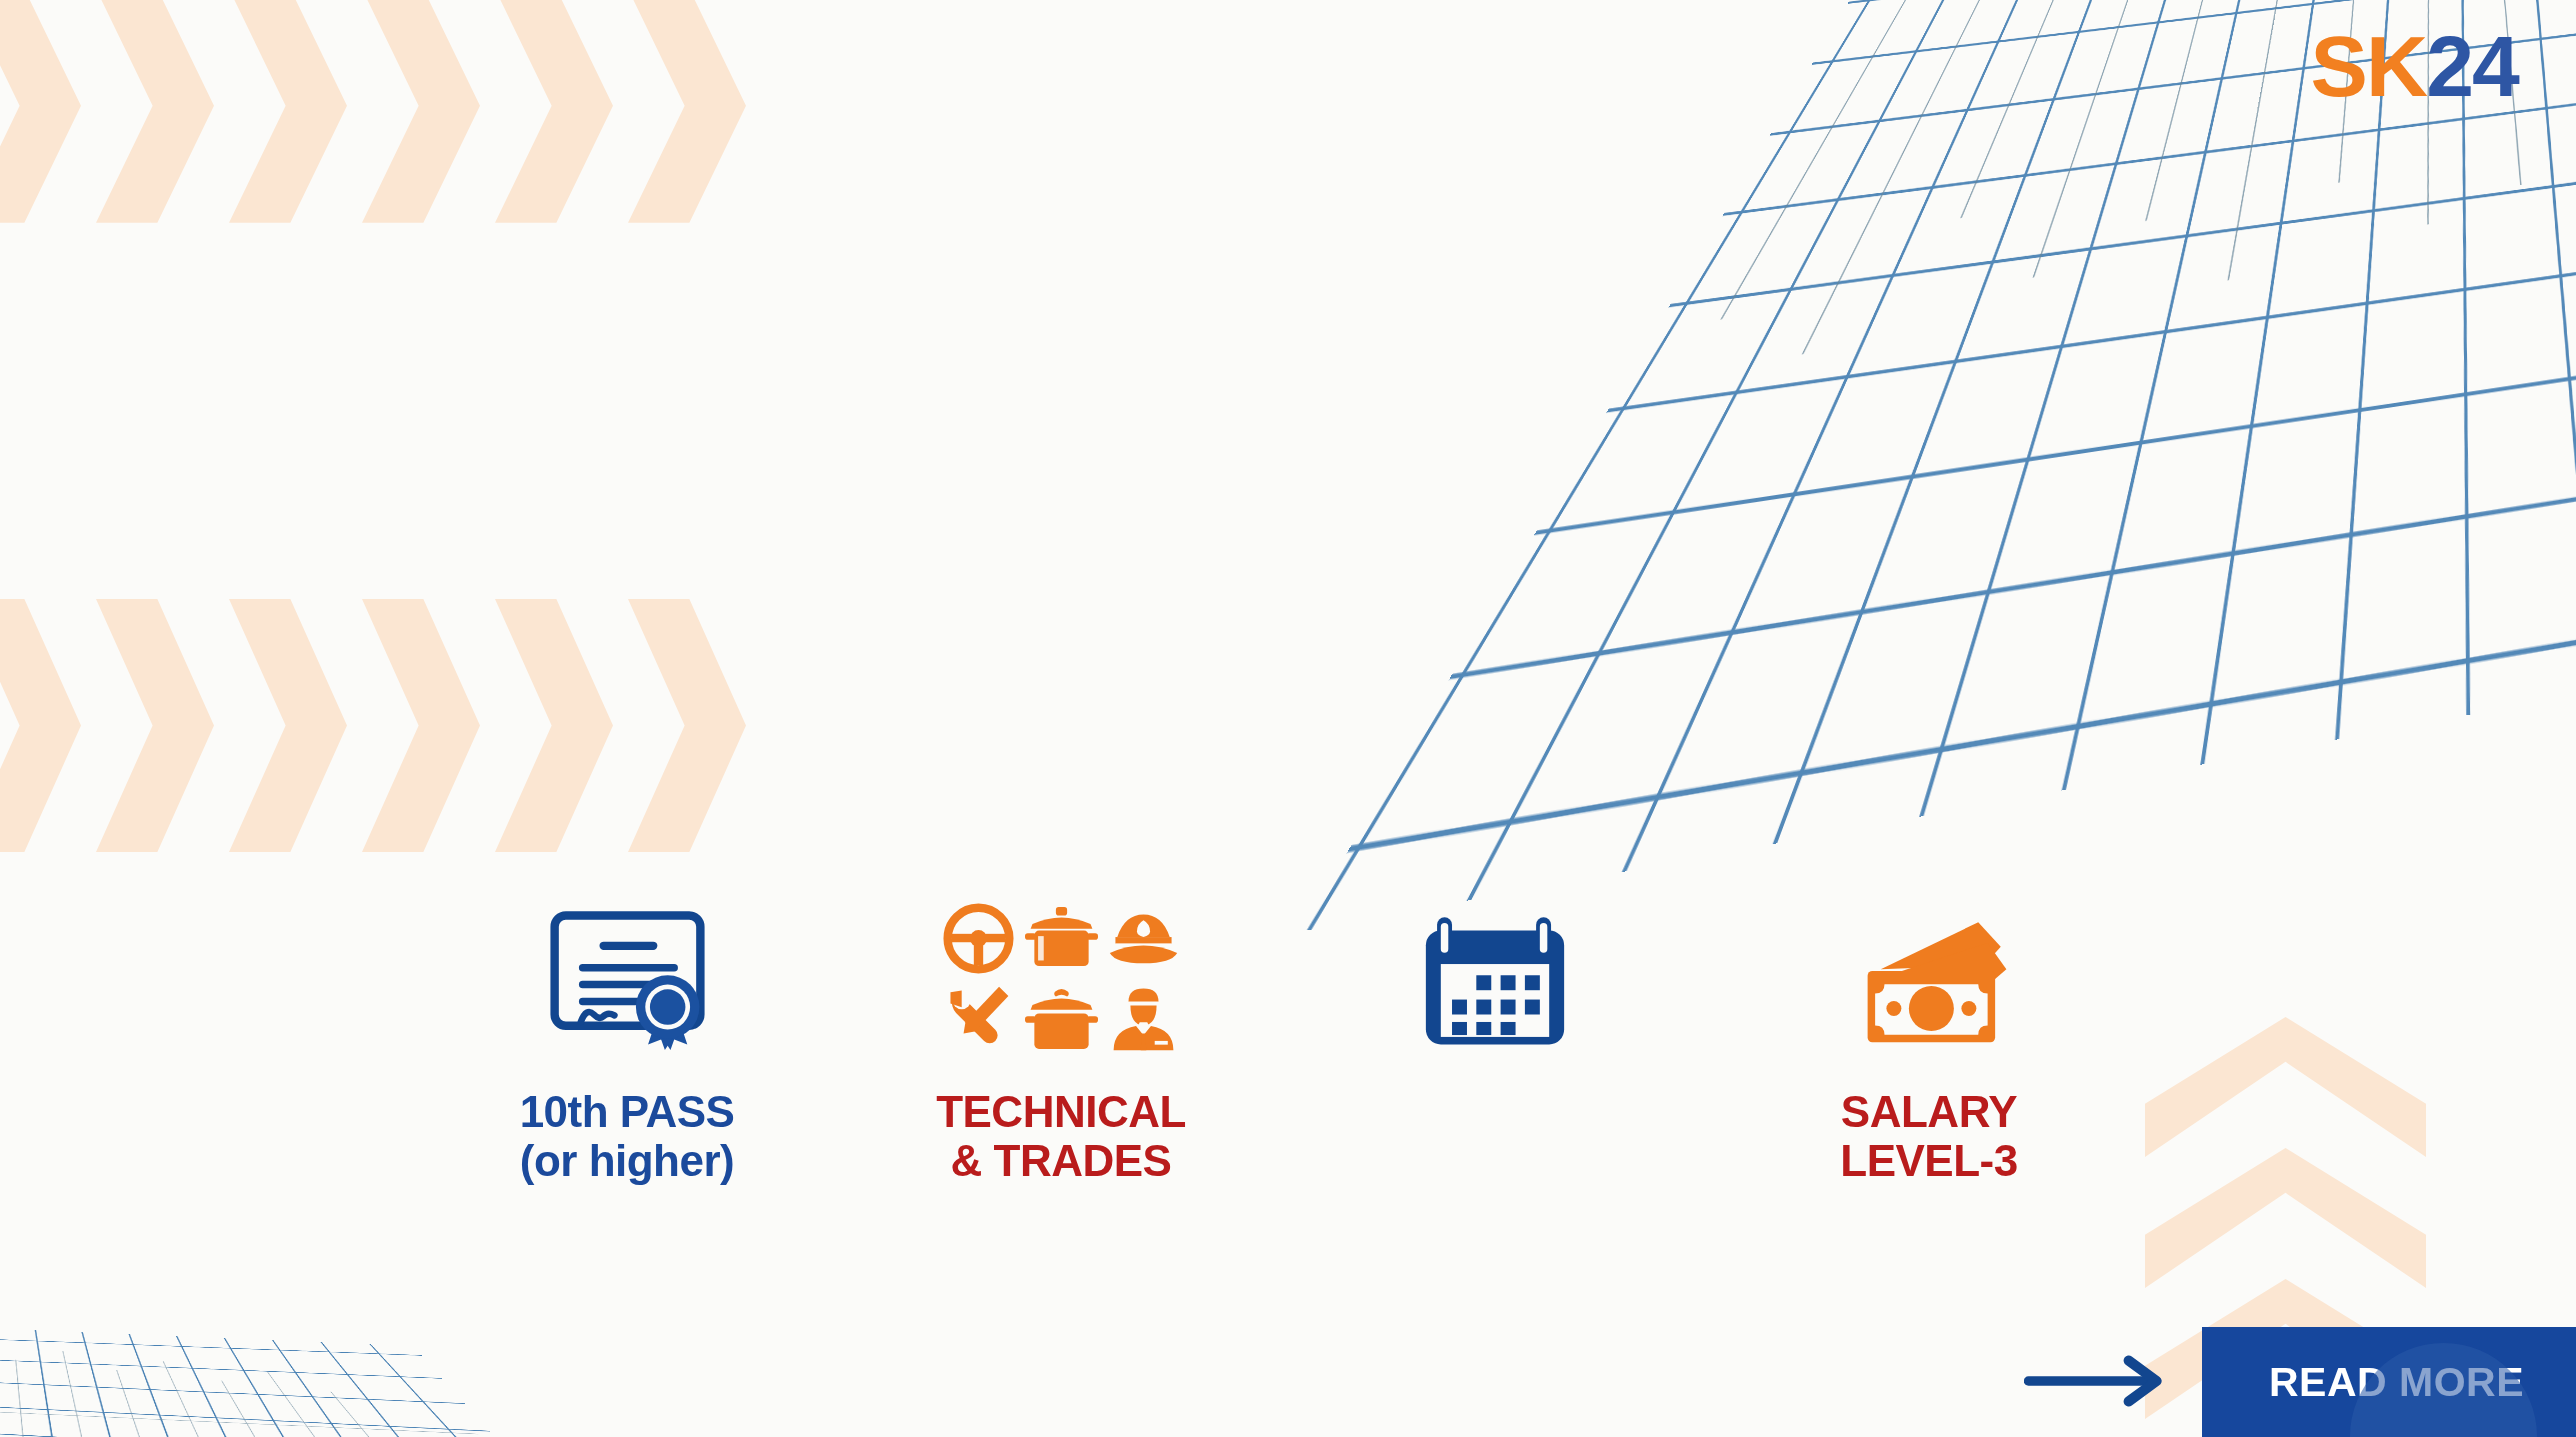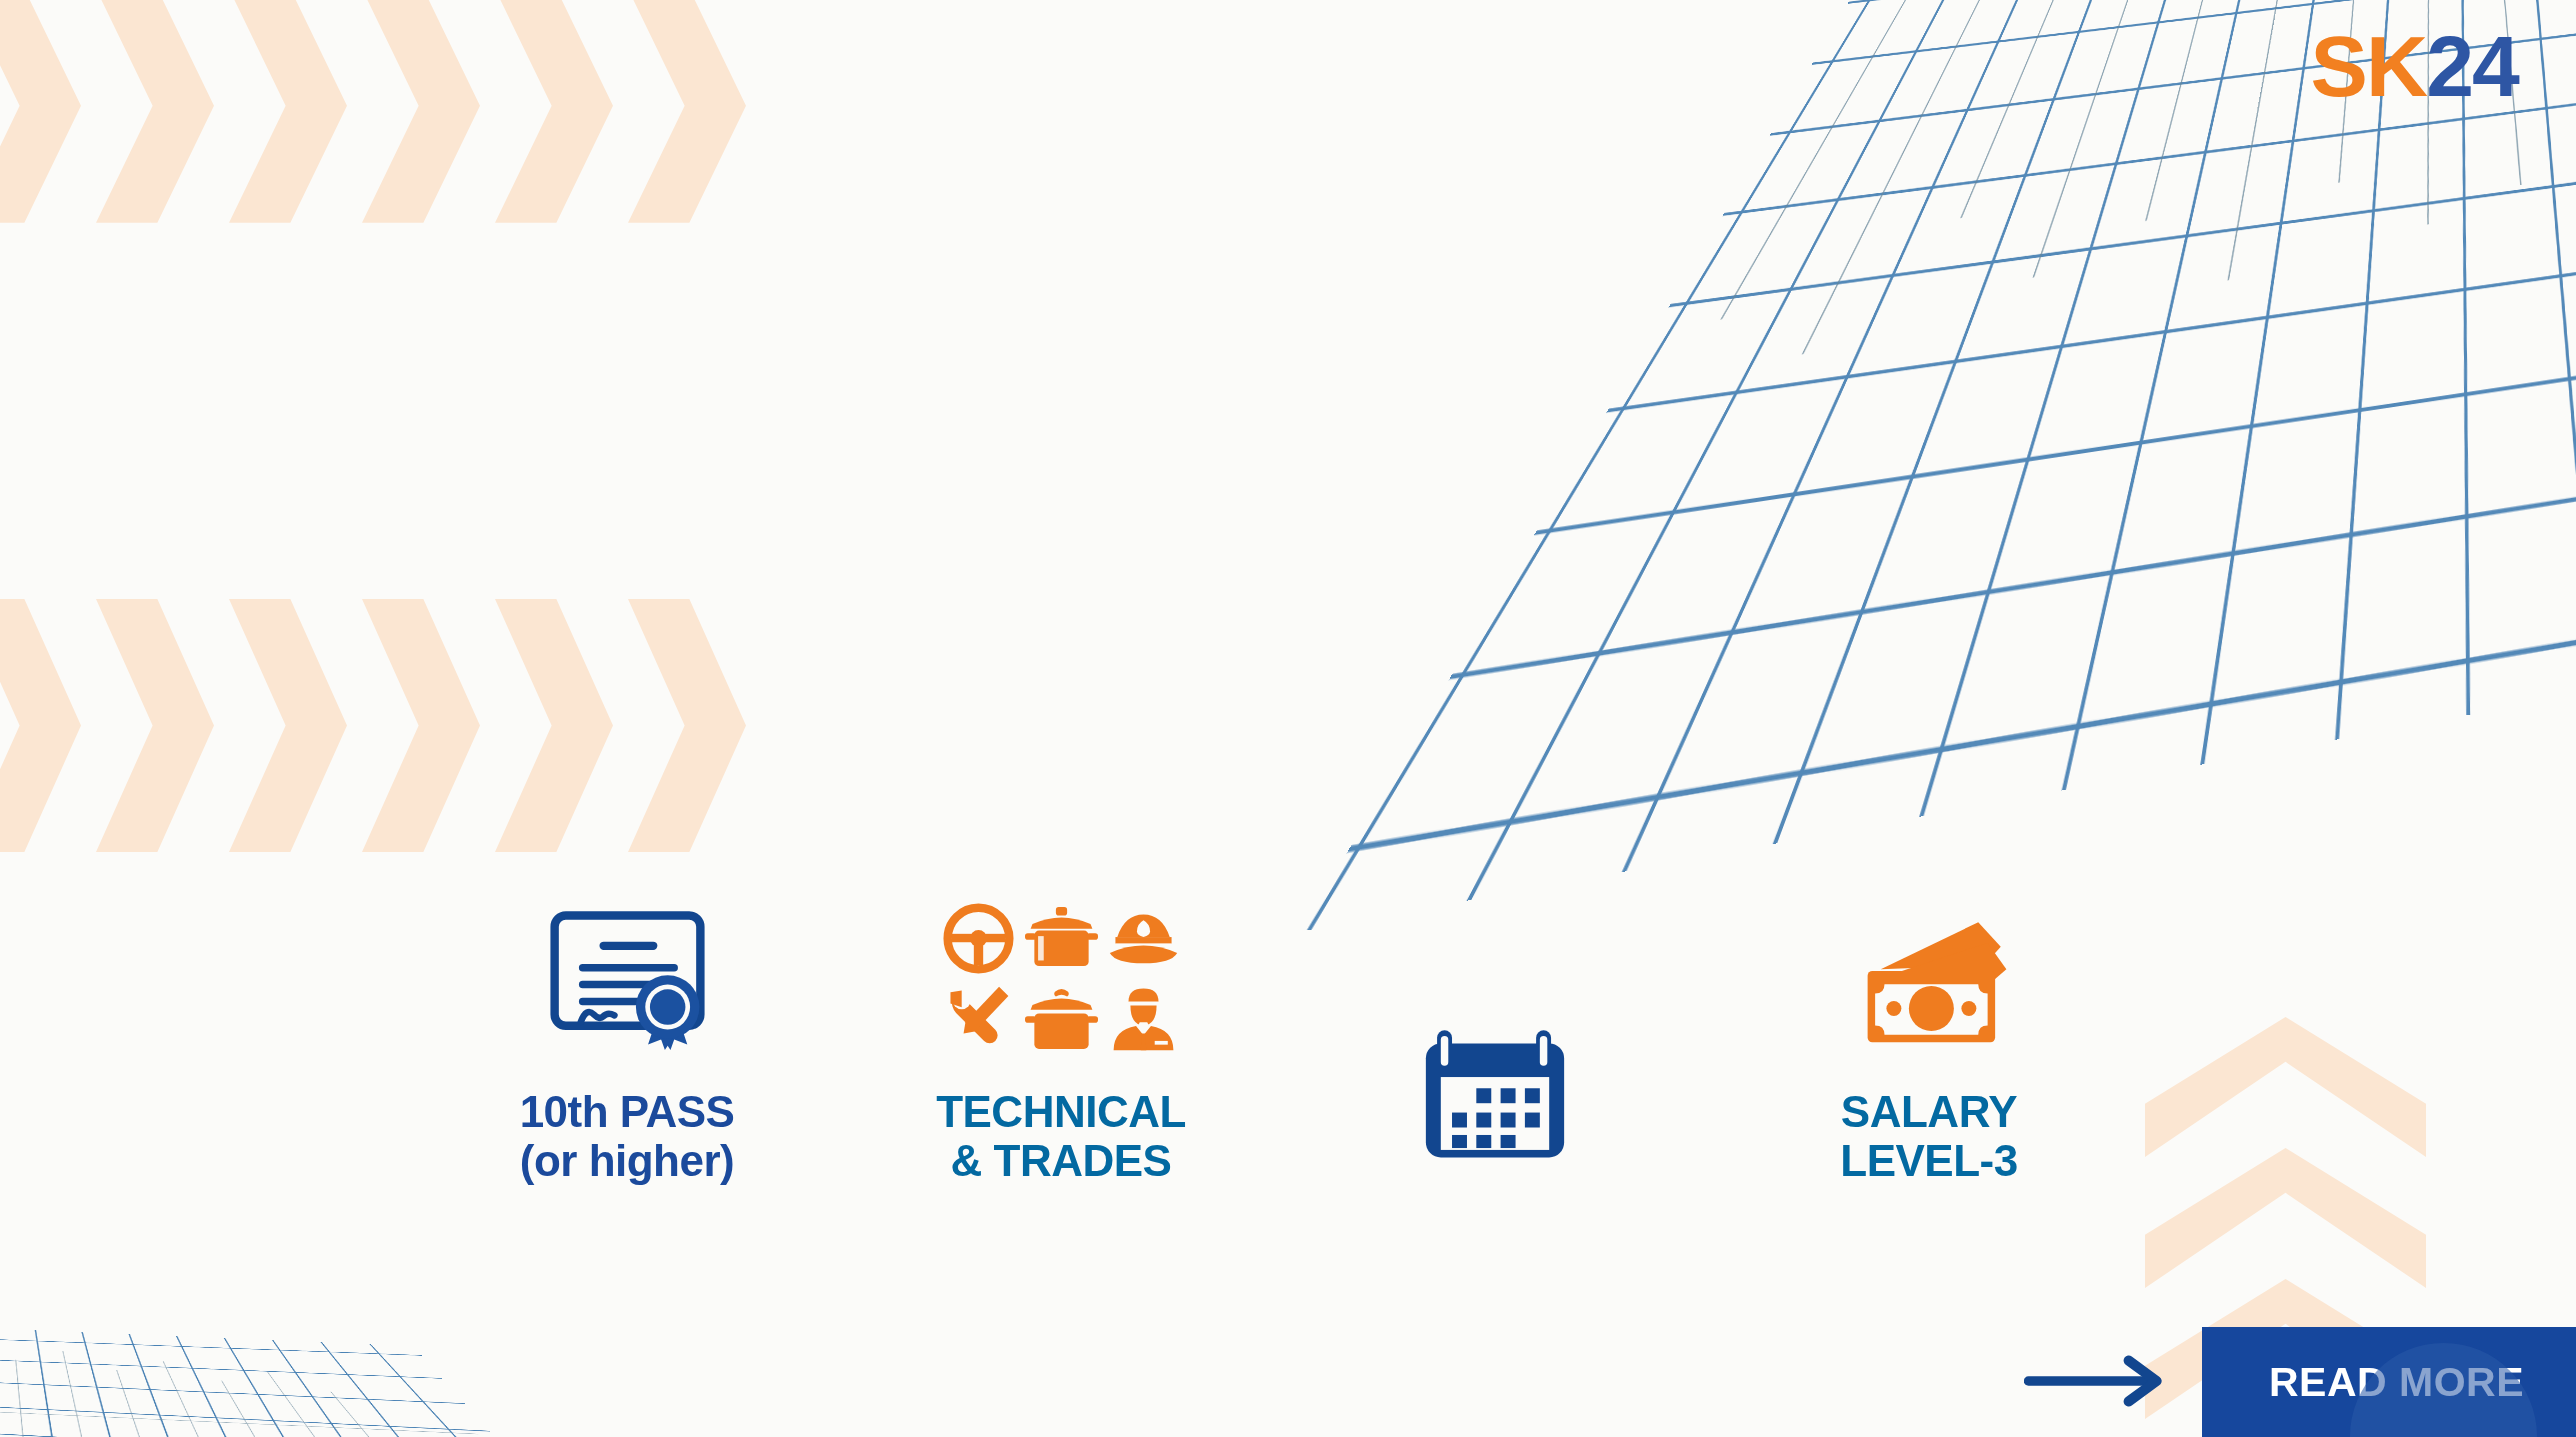--- a/index.html
+++ b/index.html
@@ -72,30 +72,30 @@
   }
 
   
   #logo { position:absolute; right:58px; top:17px; font-size:86px; font-weight:bold; letter-spacing:-1.9px; }
   #logo .sk { color:#f28020; }
   #logo .n24 { color:#2e56a4; }
 
   
   .features {
     position:absolute; left:440px; top:885px; width:1676px;
-    display:flex; align-items:flex-end; justify-content:space-between;
+    display:flex; align-items:flex-start; justify-content:space-between;
   }
   .feature { width:374px; display:flex; flex-direction:column; align-items:center; }
   .feature .icon-box { height:187px; display:flex; align-items:center; justify-content:center; }
   .feature .f-label {
     margin-top:15px; text-align:center; font-weight:bold;
     font-size:44px; line-height:1.12; letter-spacing:-0.5px; white-space:pre-line;
   }
   .blue-txt  { color:#1b4a9c; }
-  .orange-txt{ color:#0369a1; }
+  .orange-txt{ color:#b91c1c; }
 
   
   .trade-grid {
     display:grid; grid-template-columns:repeat(3, 73px); grid-template-rows:repeat(2, 77px);
     gap:3.7px 9.4px; align-items:center; justify-items:center;
   }
   .trade-grid svg { display:block; }
 
   
   #read-more-row {

